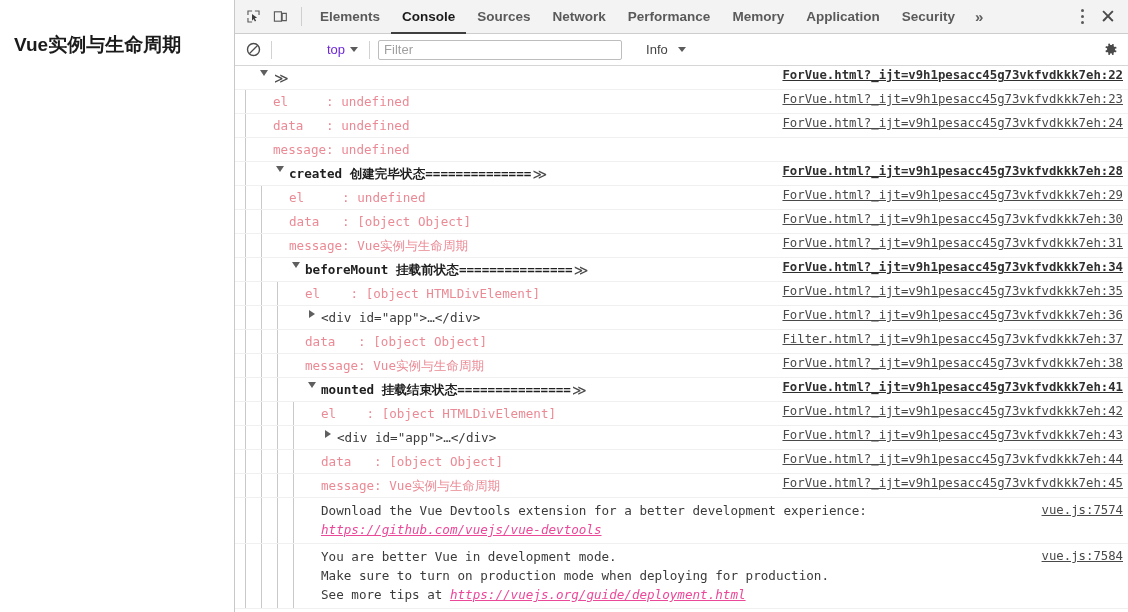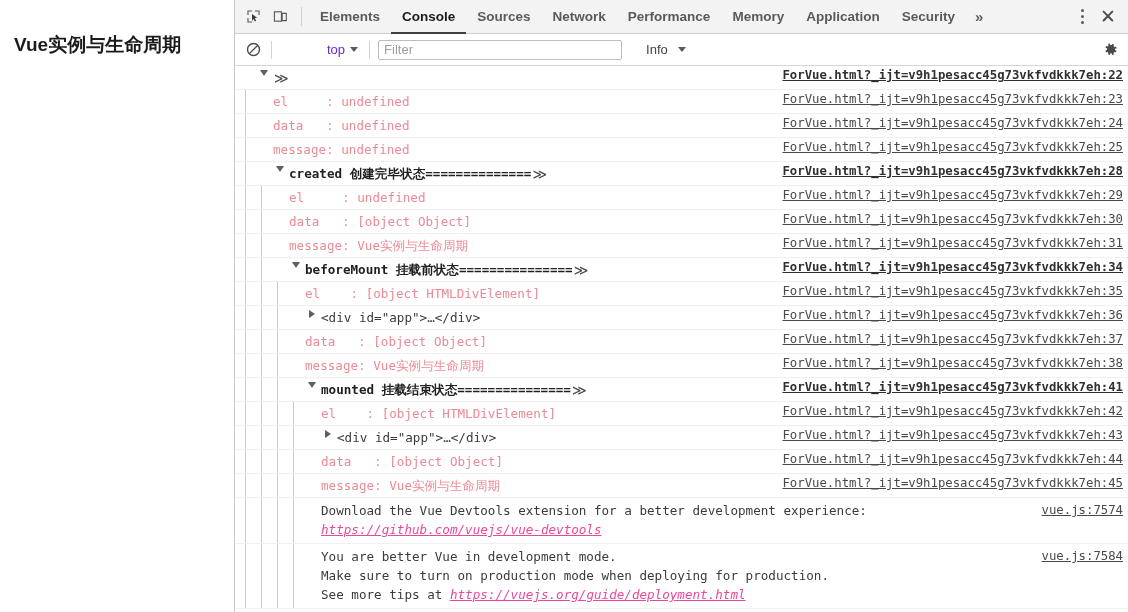--- a/index.html
+++ b/index.html
@@ -245,21 +245,20 @@
           </div>
           <a class="lnk">ForVue.html?_ijt=v9h1pesacc45g73vkfvdkkk7eh:24</a>
         </div>
         <div class="row">
           <div class="gutters">
             <i style="left: 10px;"></i>
           </div>
           <div class="body" style="margin-left: 38px;">
             <span class="txt log">message: undefined</span>
           </div>
-          <a class="lnk">ForVue.html?_ijt=v9h1pesacc45g73vkfvdkkk7eh:25</a>
         </div>
         <div class="row">
           <div class="gutters">
             <i style="left: 10px;"></i>
           </div>
           <div class="body" style="margin-left: 38px;">
             <div class="disc">
               <span class="tri-down"></span>
             </div>
             <span class="txt grp">created 创建完毕状态==============</span>
@@ -338,21 +337,21 @@
         </div>
         <div class="row">
           <div class="gutters">
             <i style="left: 10px;"></i>
             <i style="left: 26px;"></i>
             <i style="left: 42px;"></i>
           </div>
           <div class="body" style="margin-left: 70px;">
             <span class="txt log">data   : [object Object]</span>
           </div>
-          <a class="lnk">ForVue.html?_ijt=v9h1pesacc45g73vkfvdkkk7eh:37</a>
+          <a class="lnk">Filter.html?_ijt=v9h1pesacc45g73vkfvdkkk7eh:37</a>
         </div>
         <div class="row">
           <div class="gutters">
             <i style="left: 10px;"></i>
             <i style="left: 26px;"></i>
             <i style="left: 42px;"></i>
           </div>
           <div class="body" style="margin-left: 70px;">
             <span class="txt log">message: Vue实例与生命周期</span>
           </div>

